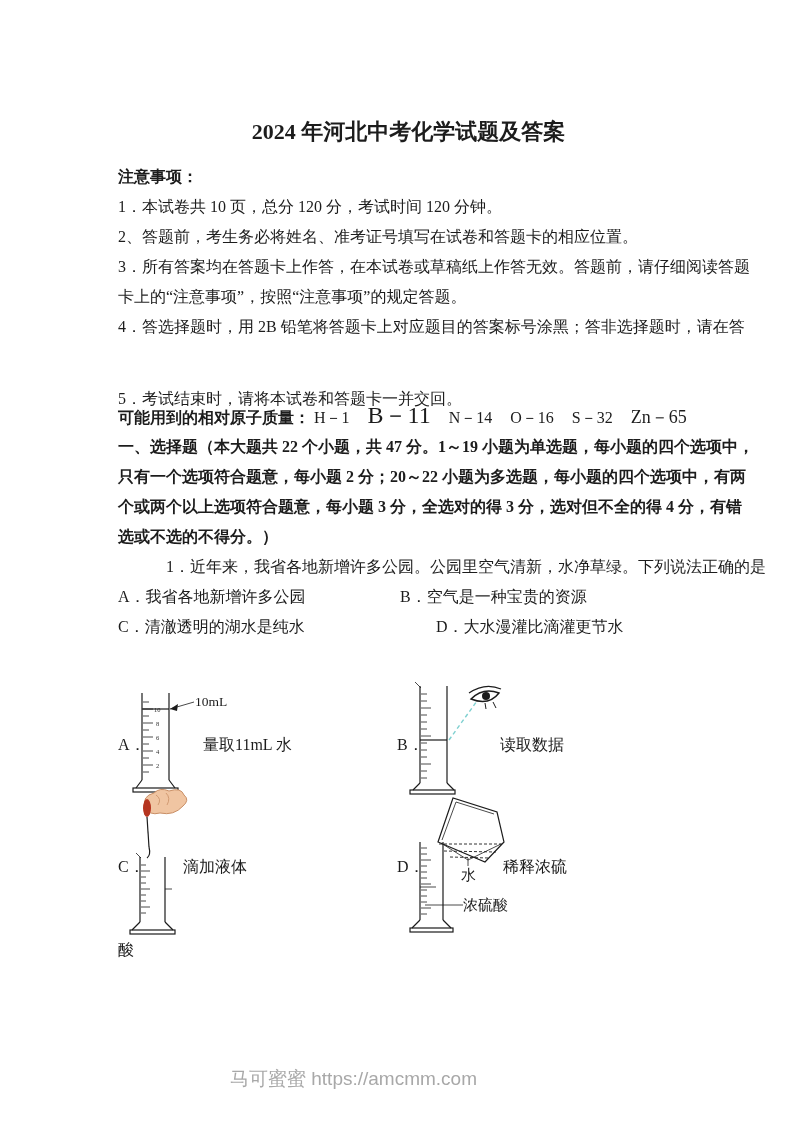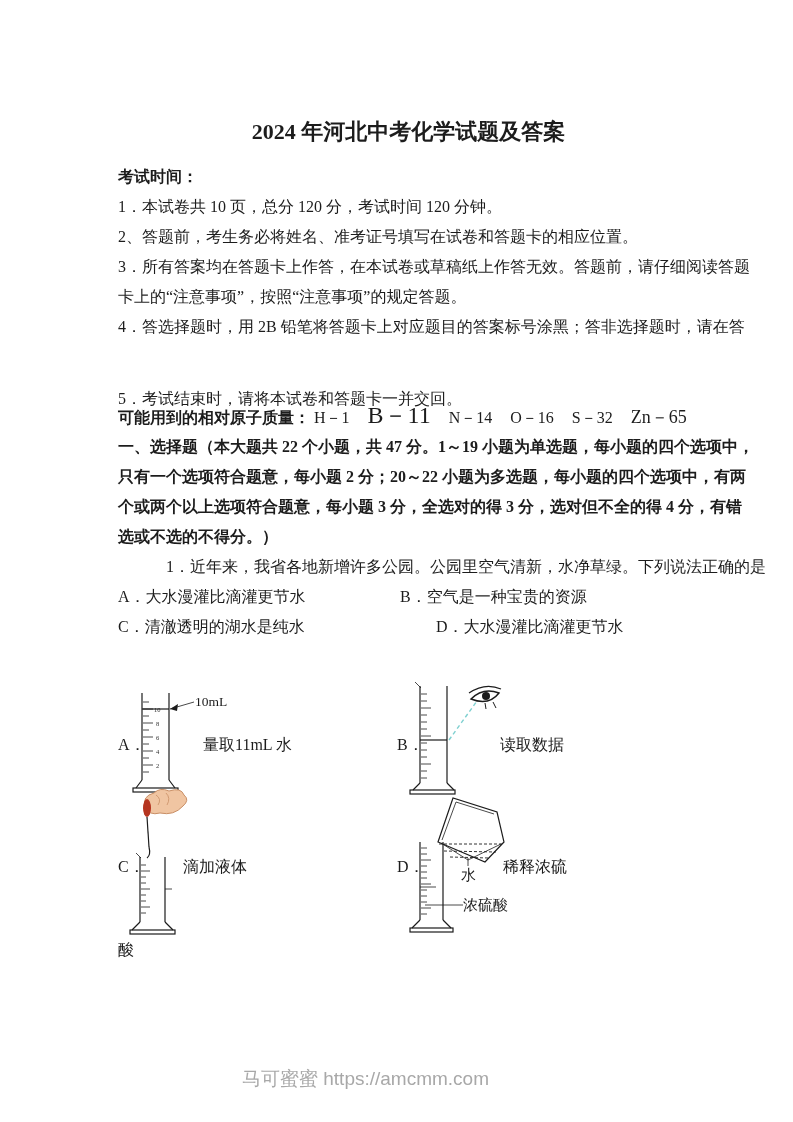--- a/index.html
+++ b/index.html
@@ -30,58 +30,58 @@
   .atomic-vals span{margin-right:18px;}
   .atomic-vals .v-large{font-size:24px;font-family:"Liberation Serif",serif;}
   .atomic-vals .v-med{font-size:18px;}
   .fig{position:absolute;}
   .fig svg{display:block;}
   .caption{position:absolute;font-size:16px;white-space:nowrap;}
   .opt-label{position:absolute;font-size:16px;white-space:nowrap;}
   .small-label{position:absolute;font-size:15px;white-space:nowrap;}
   .footer{
     position:absolute;
-    left:12px;width:707px;
+    left:0;width:707px;
     text-align:center;
     font-family:"Liberation Sans","DejaVu Sans",sans-serif;
     font-size:19px;
     color:#a8a8a8;
     top:1066px;
     white-space:nowrap;
   }
   .ink{stroke:#1c1c1c;stroke-width:1.2;fill:none;}
   .thin{stroke:#1c1c1c;stroke-width:0.8;fill:none;}
 </style>
 </head>
 <body>
 
 <div class="page">
 
   <div class="title" style="top:117px;">2024 年河北中考化学试题及答案</div>
 
-  <div class="line bold" style="top:167px;">考试时间：</div>
+  <div class="line bold" style="top:167px;">注意事项：</div>
   <div class="line" style="top:197px;">1．本试卷共 10 页，总分 120 分，考试时间 120 分钟。</div>
   <div class="line" style="top:227px;">2、答题前，考生务必将姓名、准考证号填写在试卷和答题卡的相应位置。</div>
   <div class="line" style="top:257px;">3．所有答案均在答题卡上作答，在本试卷或草稿纸上作答无效。答题前，请仔细阅读答题</div>
   <div class="line" style="top:287px;">卡上的“注意事项”，按照“注意事项”的规定答题。</div>
   <div class="line" style="top:317px;">4．答选择题时，用 2B 铅笔将答题卡上对应题目的答案标号涂黑；答非选择题时，请在答</div>
   <div class="line" style="top:389px;">5．考试结束时，请将本试卷和答题卡一并交回。</div>
 
   <div class="line" style="top:405px;">
     <span class="bold">可能用到的相对原子质量：</span>
     <span class="atomic-vals"><span>H－1</span><span class="v-large">B－11</span><span>N－14</span><span>O－16</span><span>S－32</span><span class="v-med">Zn－65</span></span>
   </div>
 
   <div class="line bold" style="top:437px;">一、选择题（本大题共 22 个小题，共 47 分。1～19 小题为单选题，每小题的四个选项中，</div>
   <div class="line bold" style="top:467px;">只有一个选项符合题意，每小题 2 分；20～22 小题为多选题，每小题的四个选项中，有两</div>
   <div class="line bold" style="top:497px;">个或两个以上选项符合题意，每小题 3 分，全选对的得 3 分，选对但不全的得 4 分，有错</div>
   <div class="line bold" style="top:527px;">选或不选的不得分。）</div>
 
   <div class="line" style="top:557px;margin-left:48px;">1．近年来，我省各地新增许多公园。公园里空气清新，水净草绿。下列说法正确的是</div>
-  <div class="line" style="top:587px;">A．大水漫灌比滴灌更节水</div>
+  <div class="line" style="top:587px;">A．我省各地新增许多公园</div>
   <div class="line" style="top:587px;left:400px;">B．空气是一种宝贵的资源</div>
   <div class="line" style="top:617px;">C．清澈透明的湖水是纯水</div>
   <div class="line" style="top:617px;left:400px;margin-left:36px;">D．大水漫灌比滴灌更节水</div>
 
 
   <div class="fig" style="left:128px;top:685px;">
     <svg width="135" height="115" viewBox="0 0 135 115">
 
       <line class="ink" x1="14" y1="8" x2="14" y2="95"></line>
       <line class="ink" x1="41" y1="8" x2="41" y2="95"></line>

